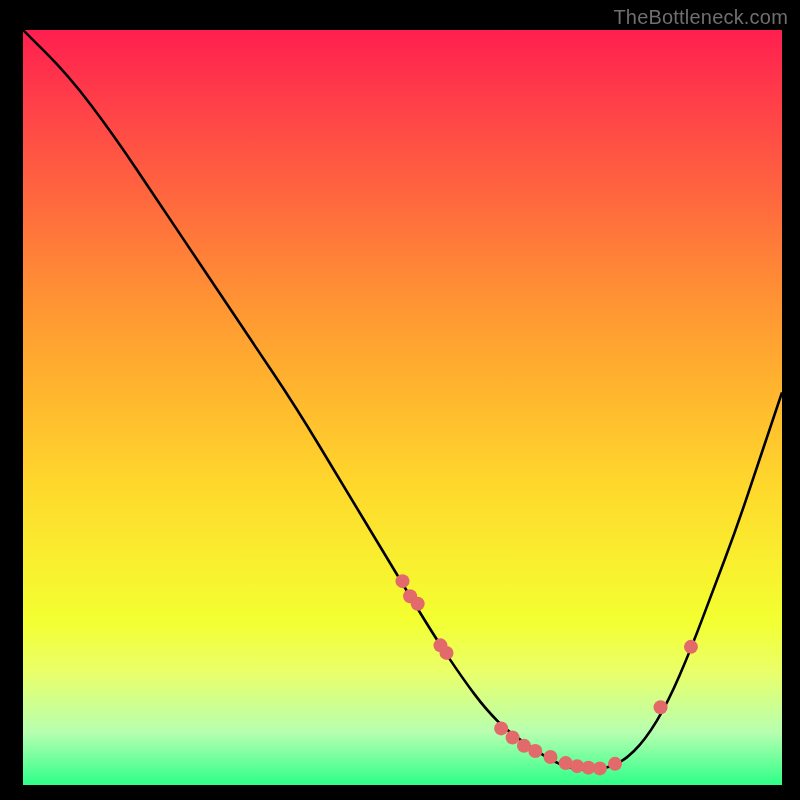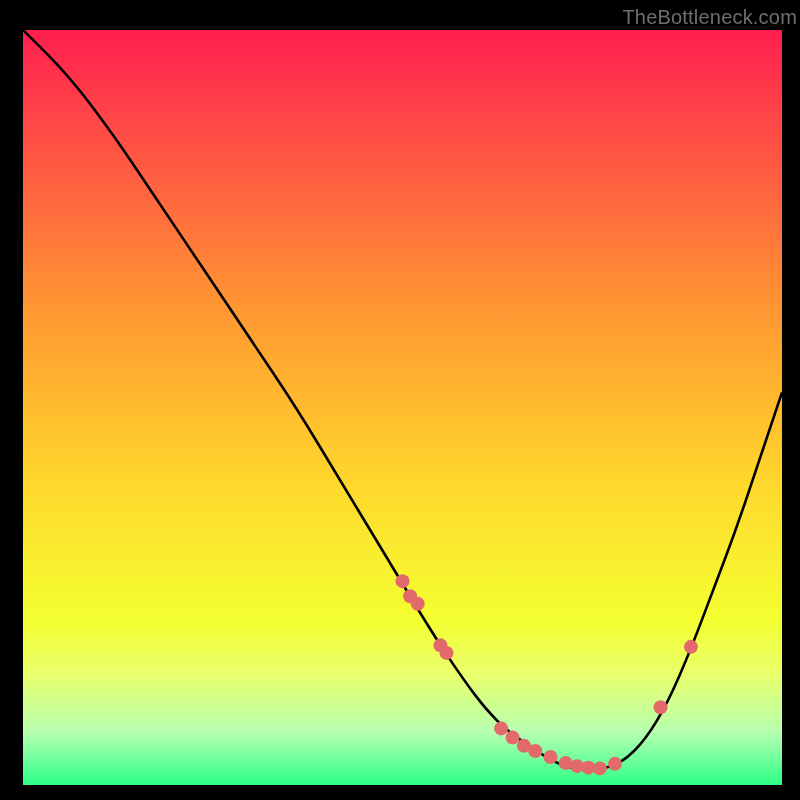--- a/index.html
+++ b/index.html
@@ -1,21 +1,21 @@
 <!DOCTYPE html>
 <html><head>
 <meta charset="utf-8">
 <style>
   * { margin: 0; padding: 0; box-sizing: border-box; }
   html, body { width: 800px; height: 800px; background: #000; overflow: hidden; font-family: Arial, sans-serif; }
   .wrap { position: relative; width: 800px; height: 800px; }
   .watermark {
     position: absolute;
     top: 6px;
-    right: 3px;
+    right: 12px;
     color: #6f6f6f;
     font-size: 20px;
     font-weight: 500;
     letter-spacing: 0.2px;
     z-index: 10;
   }
   .plot-outer {
     position: absolute;
     left: 23px;
     top: 30px;

